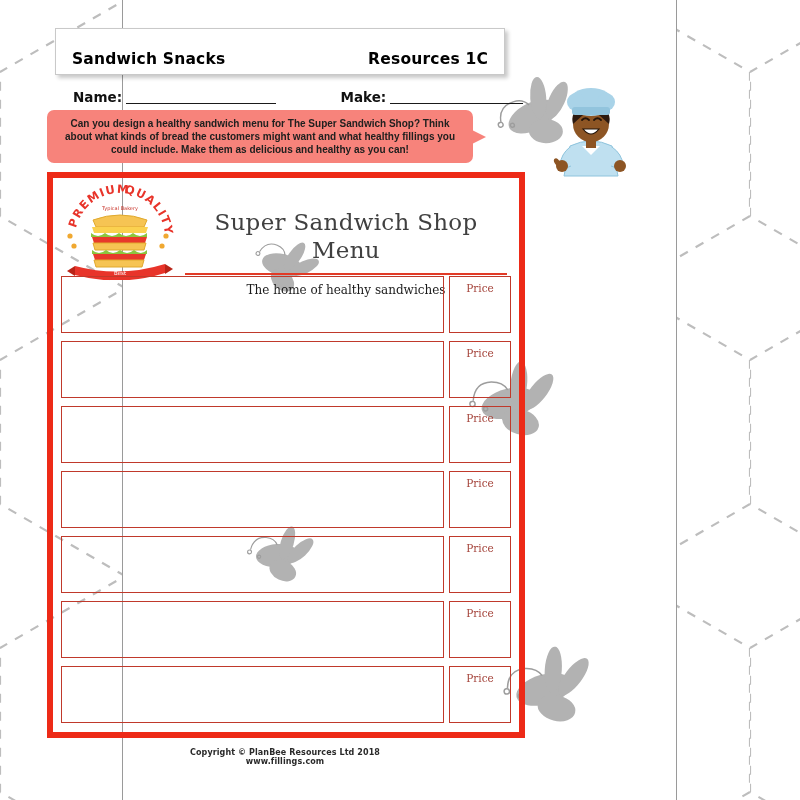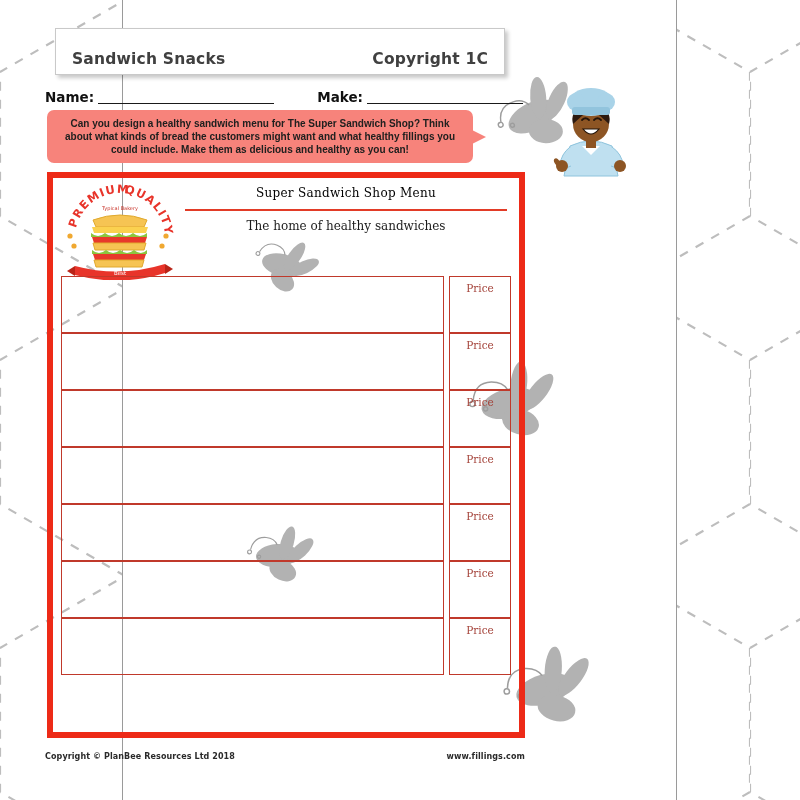--- a/index.html
+++ b/index.html
@@ -33,33 +33,33 @@
   #titlebar{
     position:absolute;left:55px;top:28px;width:450px;height:47px;
     background:#fff;border:1px solid #c9c9c9;
     box-shadow:3px 3px 4px rgba(0,0,0,.22);
     z-index:6;box-sizing:border-box;
     display:flex;align-items:center;justify-content:space-between;
     padding:0 16px;
   }
   .plaque-txt{
     font-family:"DejaVu Sans", sans-serif;
-    font-weight:bold;font-size:15.5px;color:#404040;
+    font-weight:bold;font-size:15.5px;color:#000000;
     letter-spacing:.2px;white-space:nowrap;margin-top:15px;
   }
 
   
   #namedate{
     position:absolute;left:45px;top:82px;width:478px;height:22px;
     z-index:6;display:flex;align-items:flex-end;
   }
   .nd-label{
     font-family:"DejaVu Sans", sans-serif;
     font-weight:bold;font-size:13.5px;color:#111;
-    margin-right:4px;line-height:1;
+    margin-right:4px;line-height:1;margin-left:28px;
   }
   .nd-rule{
     border-bottom:1.6px solid #1a1a1a;height:14px;
   }
   #nd-name-rule{width:178px;}
   #nd-date-rule{width:158px;}
   #nd-gap{width:44px;}
 
   
   #instrbox{
@@ -95,49 +95,49 @@
 
   
   #logo{position:absolute;left:8px;top:2px;width:118px;height:100px;z-index:5;}
 
   
   #menuhead{
     position:absolute;left:128px;top:8px;right:8px;z-index:5;text-align:center;
   }
   #menutitle{
     font-family:"DejaVu Serif", serif;
-    font-size:12px;color:#000000;letter-spacing:.3px;line-height:1.2;
+    font-size:23px;color:#404040;letter-spacing:.3px;line-height:1.2;margin-top:23px;
   }
   #menurule{
     height:2px;background:#e23b27;margin:9px 4px 8px 4px;
   }
   #menusub{
     font-family:"DejaVu Serif", serif;
     font-size:12px;color:#1b1b1b;line-height:1.2;
   }
 
   
   #rows{position:absolute;left:8px;right:8px;top:98px;z-index:5;}
-  .row{display:flex;gap:5px;height:57px;}
+  .row{display:flex;gap:5px;margin-bottom:8px;height:57px;}
   .item-box{
     flex:1;border:1.3px solid #c0392b;background:transparent;box-sizing:border-box;
   }
   .price-box{
     width:62px;border:1.3px solid #c0392b;background:transparent;box-sizing:border-box;
     display:flex;align-items:flex-start;justify-content:center;padding-top:5px;
   }
   .price-label{
     font-family:"DejaVu Serif", serif;
     font-size:10.5px;color:#a4433a;
   }
 
   
   #footer{
     position:absolute;left:45px;top:748px;width:480px;height:16px;z-index:6;
-    display:flex;align-items:center;justify-content:space-between;
+    display:flex;align-items:center;justify-content:space-between;flex-direction:column;
   }
   .footer-txt{
     font-family:"DejaVu Sans", sans-serif;
     font-weight:bold;font-size:8px;color:#2a2a2a;letter-spacing:.1px;
   }
 </style>
 </head>
 <body>
 
 <div id="hexwrap">
@@ -233,21 +233,21 @@
     </g>
     <g fill="none" stroke="#9d9d9d" stroke-width="1.4">
       <path d="M11,33 q3,-16 18,-16 q10,0 14,8"></path>
       <circle cx="10" cy="36" r="2.4"></circle>
     </g>
   </svg>
 </div>
 
 <div id="titlebar">
   <span class="plaque-txt">Sandwich Snacks</span>
-  <span class="plaque-txt">Copyright 1C</span>
+  <span class="plaque-txt">Resources 1C</span>
 </div>
 
 <div id="namedate">
   <span class="nd-label">Name:</span>
   <span class="nd-rule" id="nd-name-rule"></span>
   <span id="nd-gap"></span>
   <span class="nd-label">Make:</span>
   <span class="nd-rule" id="nd-date-rule"></span>
 </div>
 

